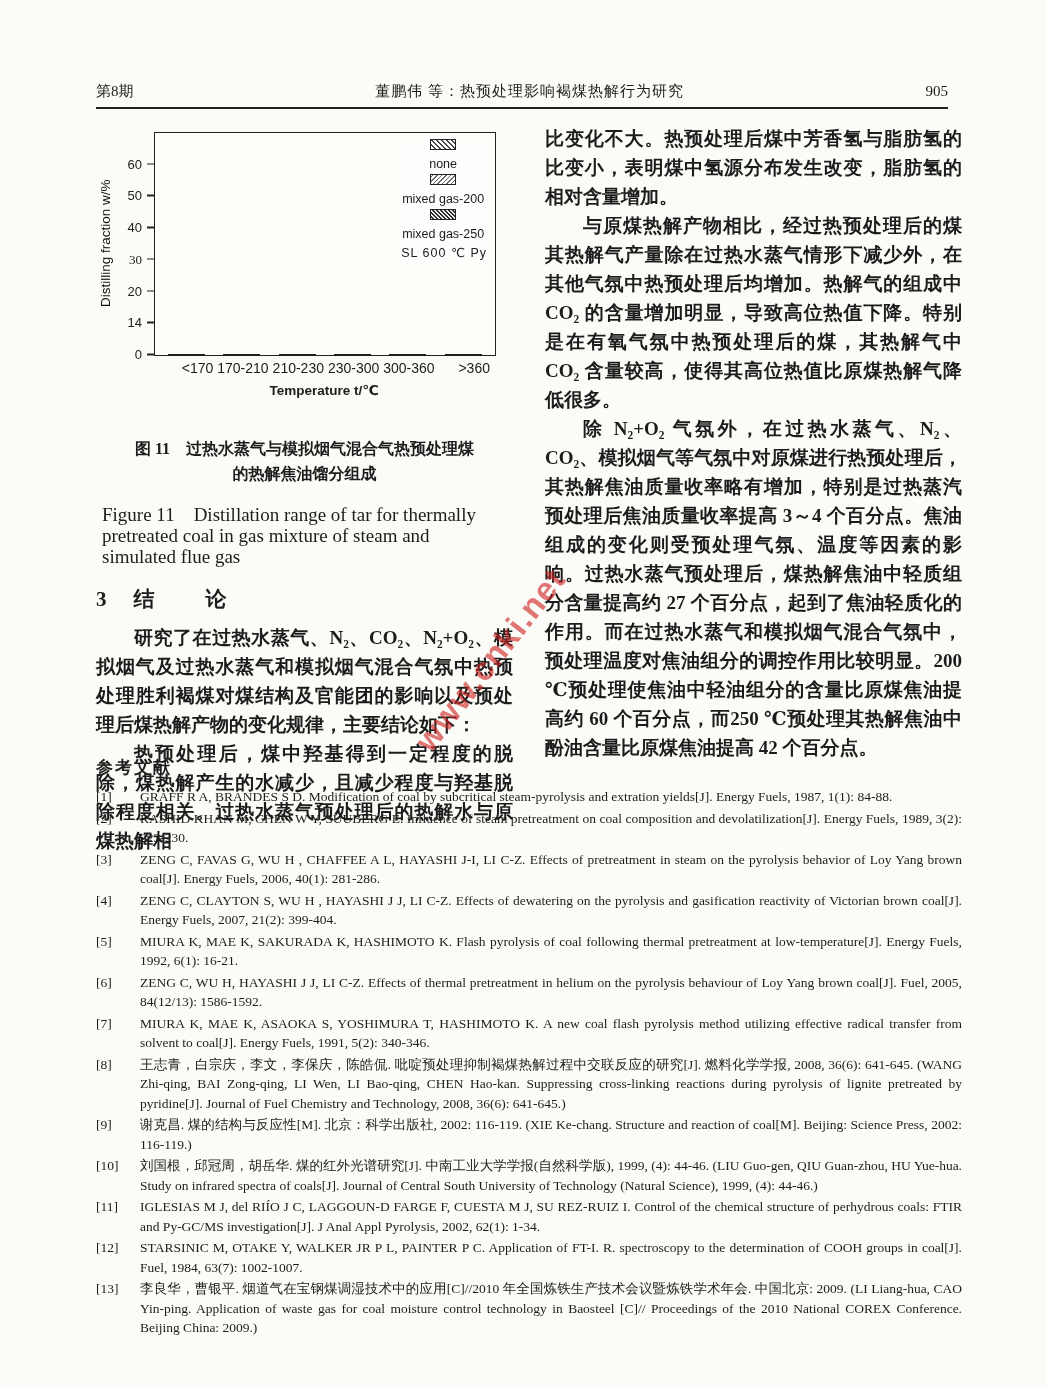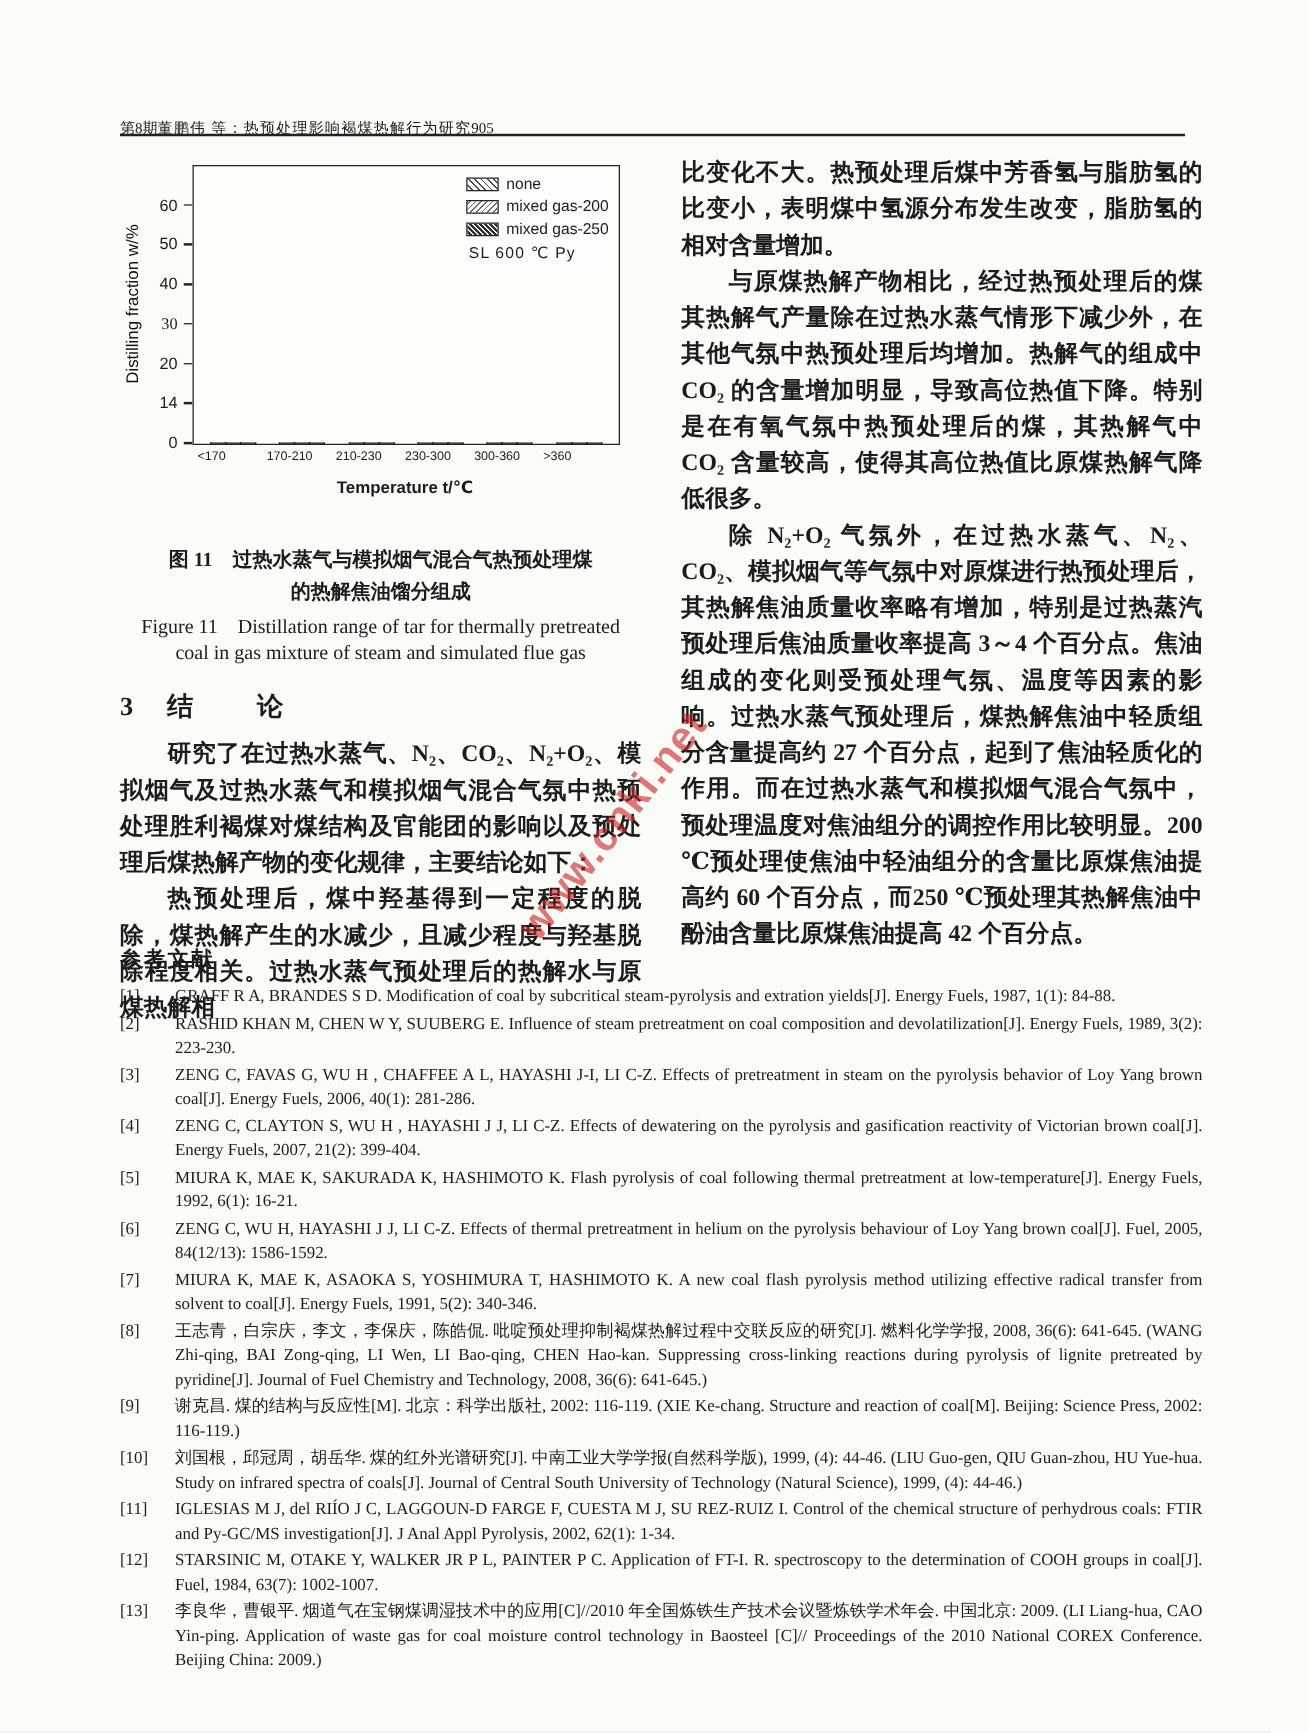--- a/index.html
+++ b/index.html
@@ -1,21 +1,21 @@
 <!DOCTYPE html>
 <html><head>
 <meta charset="utf-8">
 <style>
   html,body{margin:0;padding:0;background:#dcdcd8;}
   .page{position:relative;width:1046px;height:1386px;background:#fbfbf7;
         font-family:"Liberation Serif","DejaVu Serif",serif;color:#1c1c1c;overflow:hidden;}
 
   
-  .page-header{position:absolute;top:94px;left:96px;width:852px;display:flex;
-               align-items:baseline;font-size:12px;}
+  .page-header{position:absolute;top:82px;left:96px;width:852px;display:flex;
+               justify-content:space-between;align-items:baseline;font-size:15px;}
   .page-header .running{letter-spacing:1px;}
   .header-rule{position:absolute;top:107px;left:96px;width:852px;height:2px;background:#222;}
 
   
   .columns{position:absolute;top:124px;left:96px;width:866px;display:flex;gap:32px;}
   .col{width:417px;}
   p.body{font-size:19px;line-height:29px;text-align:justify;margin:0;font-weight:bold;}
   p.indent{text-indent:2em;}
 
   
@@ -28,30 +28,30 @@
   .y-tick::after{content:"";position:absolute;top:6px;right:-12px;width:7px;height:1.5px;background:#222;}
   .plot{position:absolute;left:58px;top:8px;width:340px;height:222px;border:1.5px solid #222;background:#fdfdfa;}
   .bars{position:absolute;left:0;right:0;top:0;bottom:0;display:flex;align-items:flex-end;padding:0 4px;}
   .bar-group{flex:1;display:flex;justify-content:center;align-items:flex-end;}
   .bar{width:13px;box-sizing:border-box;border:1px solid #1a1a1a;border-bottom:none;}
   .bar + .bar{margin-left:-1px;}
   .s0{background:repeating-linear-gradient(45deg,#ffffff 0 2.5px,#4a4a4a 2.5px 3.6px);}
   .s1{background:repeating-linear-gradient(-45deg,#ffffff 0 2.2px,#6a6a6a 2.2px 3.2px);}
   .s2{background:repeating-linear-gradient(45deg,#e8e8e8 0 1.4px,#2e2e2e 1.4px 2.8px);}
   .legend{position:absolute;top:4px;right:5px;font-size:12.5px;line-height:16px;background:rgba(253,253,250,.85);padding:2px 3px;}
-  .legend-item{display:flex;align-items:center;gap:6px;margin-bottom:2px;}
+  .legend-item{display:flex;align-items:center;gap:6px;margin-bottom:2px;flex-direction:column;}
   .swatch{display:inline-block;width:26px;height:11px;border:1px solid #222;box-sizing:border-box;}
   .legend-note{margin-top:3px;padding-left:2px;letter-spacing:1px;}
   .x-labels{position:absolute;left:58px;top:236px;width:340px;display:flex;padding:0 4px;box-sizing:border-box;}
-  .x-label{flex:1;text-align:left;font-size:10px;}
+  .x-label{flex:1;text-align:right;font-size:14px;}
   .x-title{position:absolute;left:58px;top:258px;width:340px;text-align:center;font-size:13.5px;font-weight:bold;}
 
   
   .caption-cn{margin-top:14px;text-align:center;font-size:16px;font-weight:600;line-height:25px;}
-  .caption-en{margin-top:5px;text-align:center;font-size:16px;line-height:21px;padding:0 6px;}
+  .caption-en{margin-top:18px;font-size:19px;line-height:21px;padding:0 6px;}
 
   
   .section-heading{font-size:21px;font-weight:700;margin:18px 0 10px 0;letter-spacing:3px;}
 
   
   .references{position:absolute;top:756px;left:96px;width:866px;}
   .ref-heading{font-size:17px;font-weight:700;margin:0 0 8px 0;letter-spacing:2px;}
   .ref-list{margin:0;padding:0;list-style:none;font-size:13.5px;line-height:19.5px;}
   .ref{display:flex;margin-bottom:2px;}
   .ref-num{flex:0 0 44px;width:44px;}

